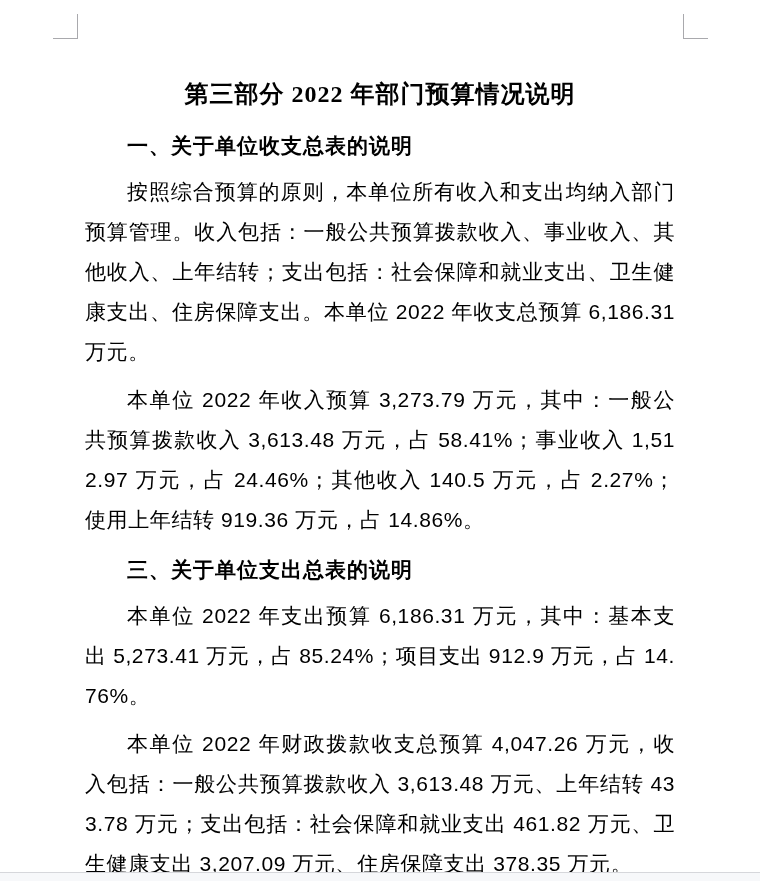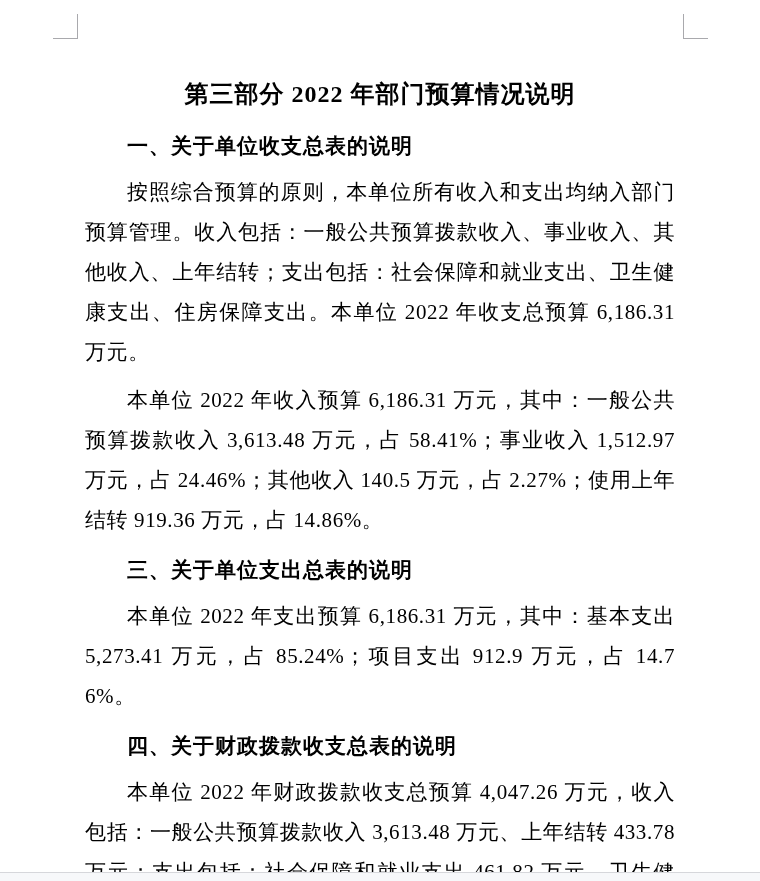--- a/index.html
+++ b/index.html
@@ -60,21 +60,21 @@
   }
   .sec-para {
     margin: 6px 0 0 0;
     font-size: 21px;
     line-height: 40px;
     text-indent: 2em;
     text-align: justify;
     text-align-last: left;
     letter-spacing: 0.6px;
     word-break: break-all;
-    font-family: Liberation Serif, serif;
+    font-family: Liberation Sans, sans-serif;
   }
   
   .bottom-edge {
     position: absolute;
     left: 0;
     top: 872px;
     width: 760px;
     height: 9px;
     background: #f7f8fa;
     border-top: 1px solid #d6d7db;
@@ -92,30 +92,29 @@
   <div class="content">
 
     <h1 class="doc-title">第三部分 2022 年部门预算情况说明</h1>
 
     <section>
       <h2 class="sec-heading">一、关于单位收支总表的说明</h2>
       <p class="sec-para">按照综合预算的原则，本单位所有收入和支出均纳入部门预算管理。收入包括：一般公共预算拨款收入、事业收入、其他收入、上年结转；支出包括：社会保障和就业支出、卫生健康支出、住房保障支出。本单位 2022 年收支总预算 6,186.31 万元。</p>
     </section>
 
     <section>
-      <p class="sec-para">本单位 2022 年收入预算 6,186.31 万元，其中：一般公共预算拨款收入 3,613.48 万元，占 58.41%；事业收入 1,512.97 万元，占 24.46%；其他收入 140.5 万元，占 2.27%；使用上年结转 919.36 万元，占 14.86%。</p>
+      <p class="sec-para">本单位 2022 年收入预算 3,273.79 万元，其中：一般公共预算拨款收入 3,613.48 万元，占 58.41%；事业收入 1,512.97 万元，占 24.46%；其他收入 140.5 万元，占 2.27%；使用上年结转 919.36 万元，占 14.86%。</p>
     </section>
 
     <section>
       <h2 class="sec-heading">三、关于单位支出总表的说明</h2>
       <p class="sec-para">本单位 2022 年支出预算 6,186.31 万元，其中：基本支出 5,273.41 万元，占 85.24%；项目支出 912.9 万元，占 14.76%。</p>
     </section>
 
     <section>
-      <h2 class="sec-heading">四、关于财政拨款收支总表的说明</h2>
       <p class="sec-para">本单位 2022 年财政拨款收支总预算 4,047.26 万元，收入包括：一般公共预算拨款收入 3,613.48 万元、上年结转 433.78 万元；支出包括：社会保障和就业支出 461.82 万元、卫生健康支出 3,207.09 万元、住房保障支出 378.35 万元。</p>
     </section>
 
   </div>
 
   <div class="bottom-edge"></div>
 
 </main>
 
 </body></html>

